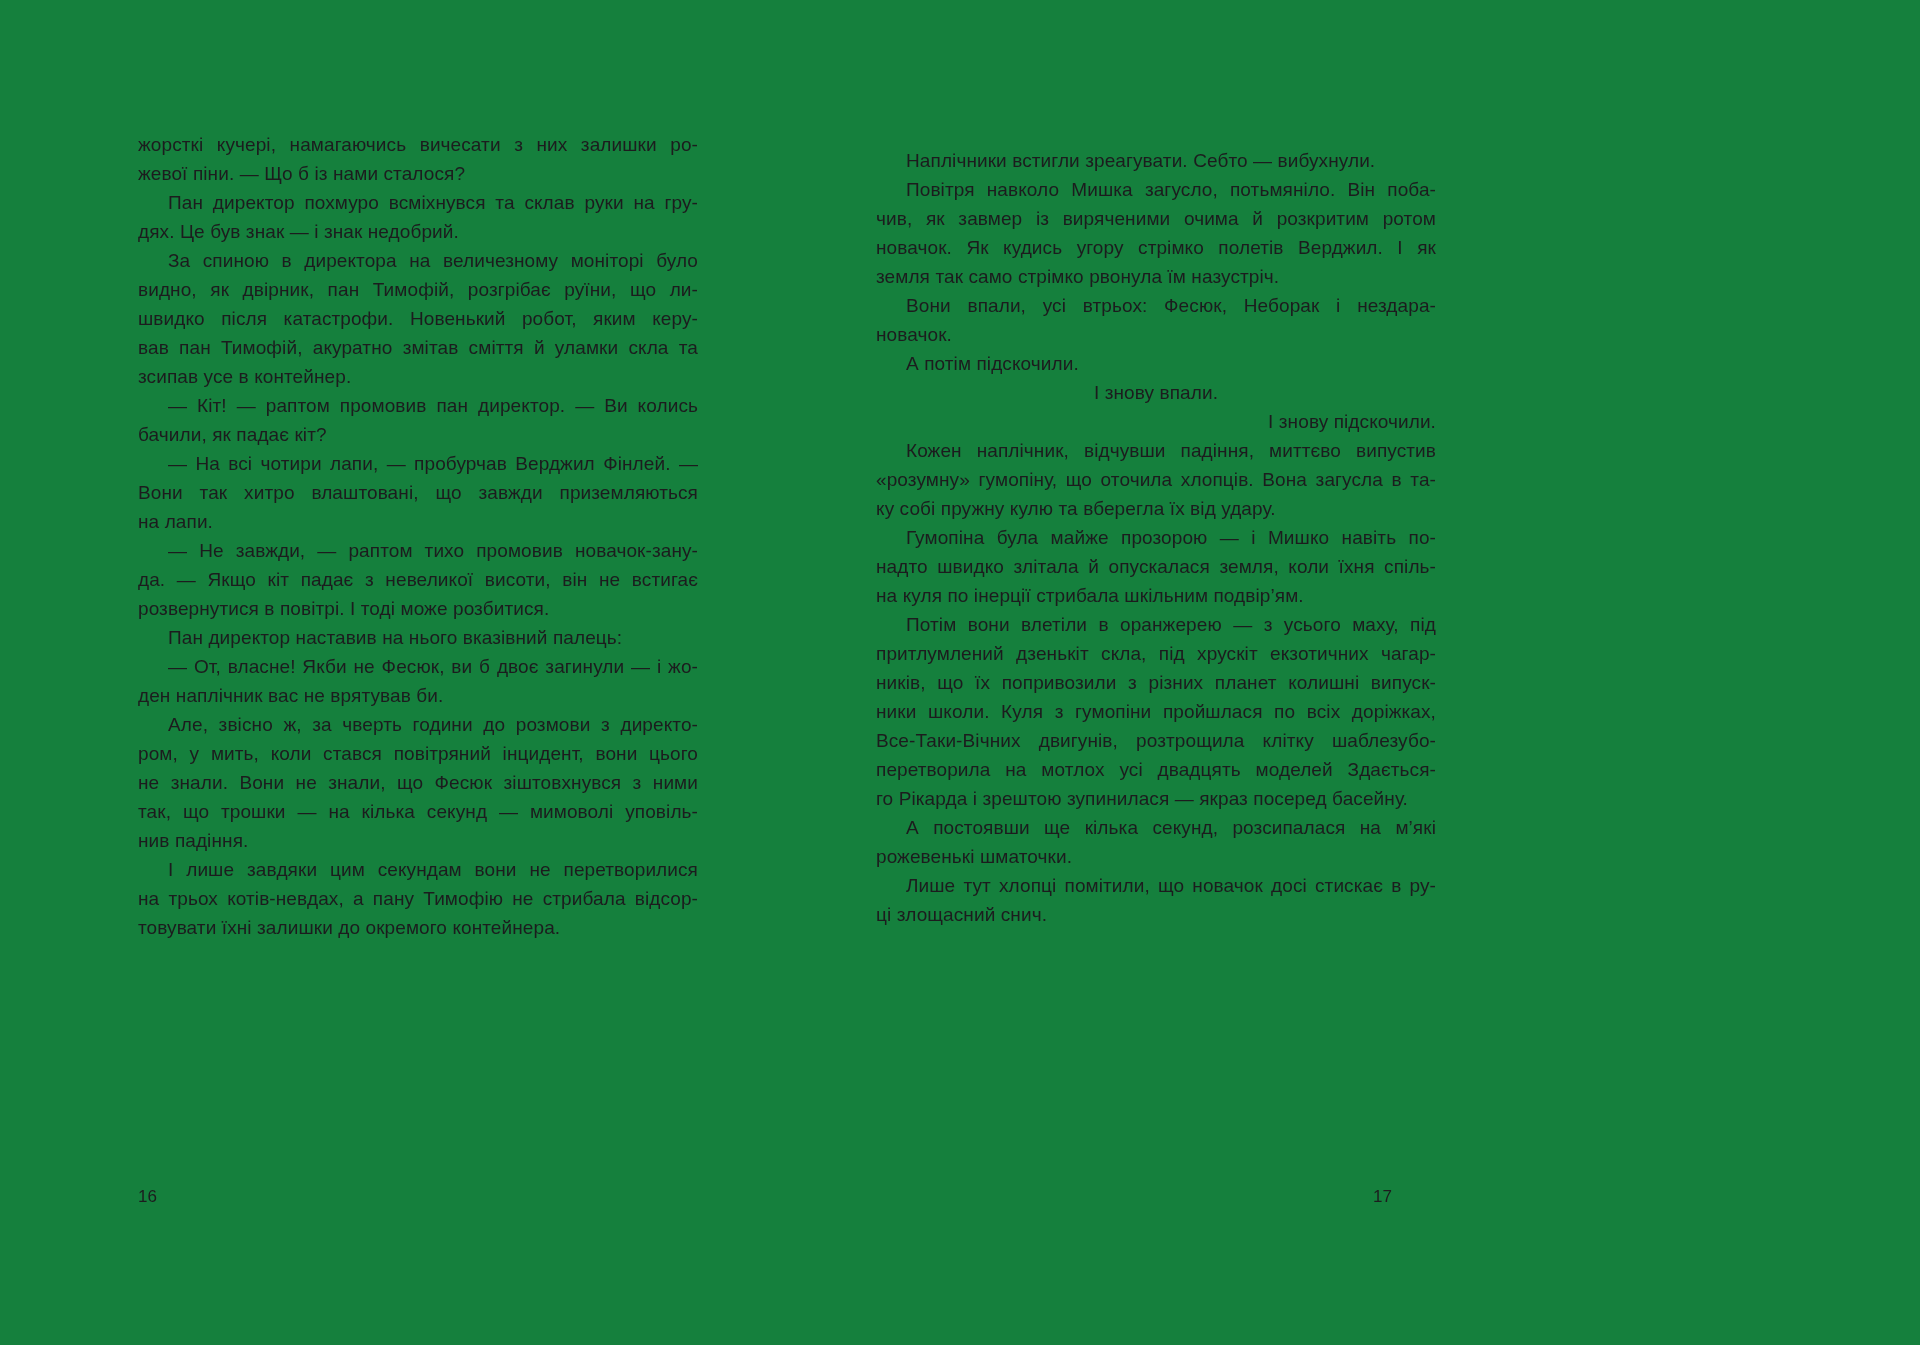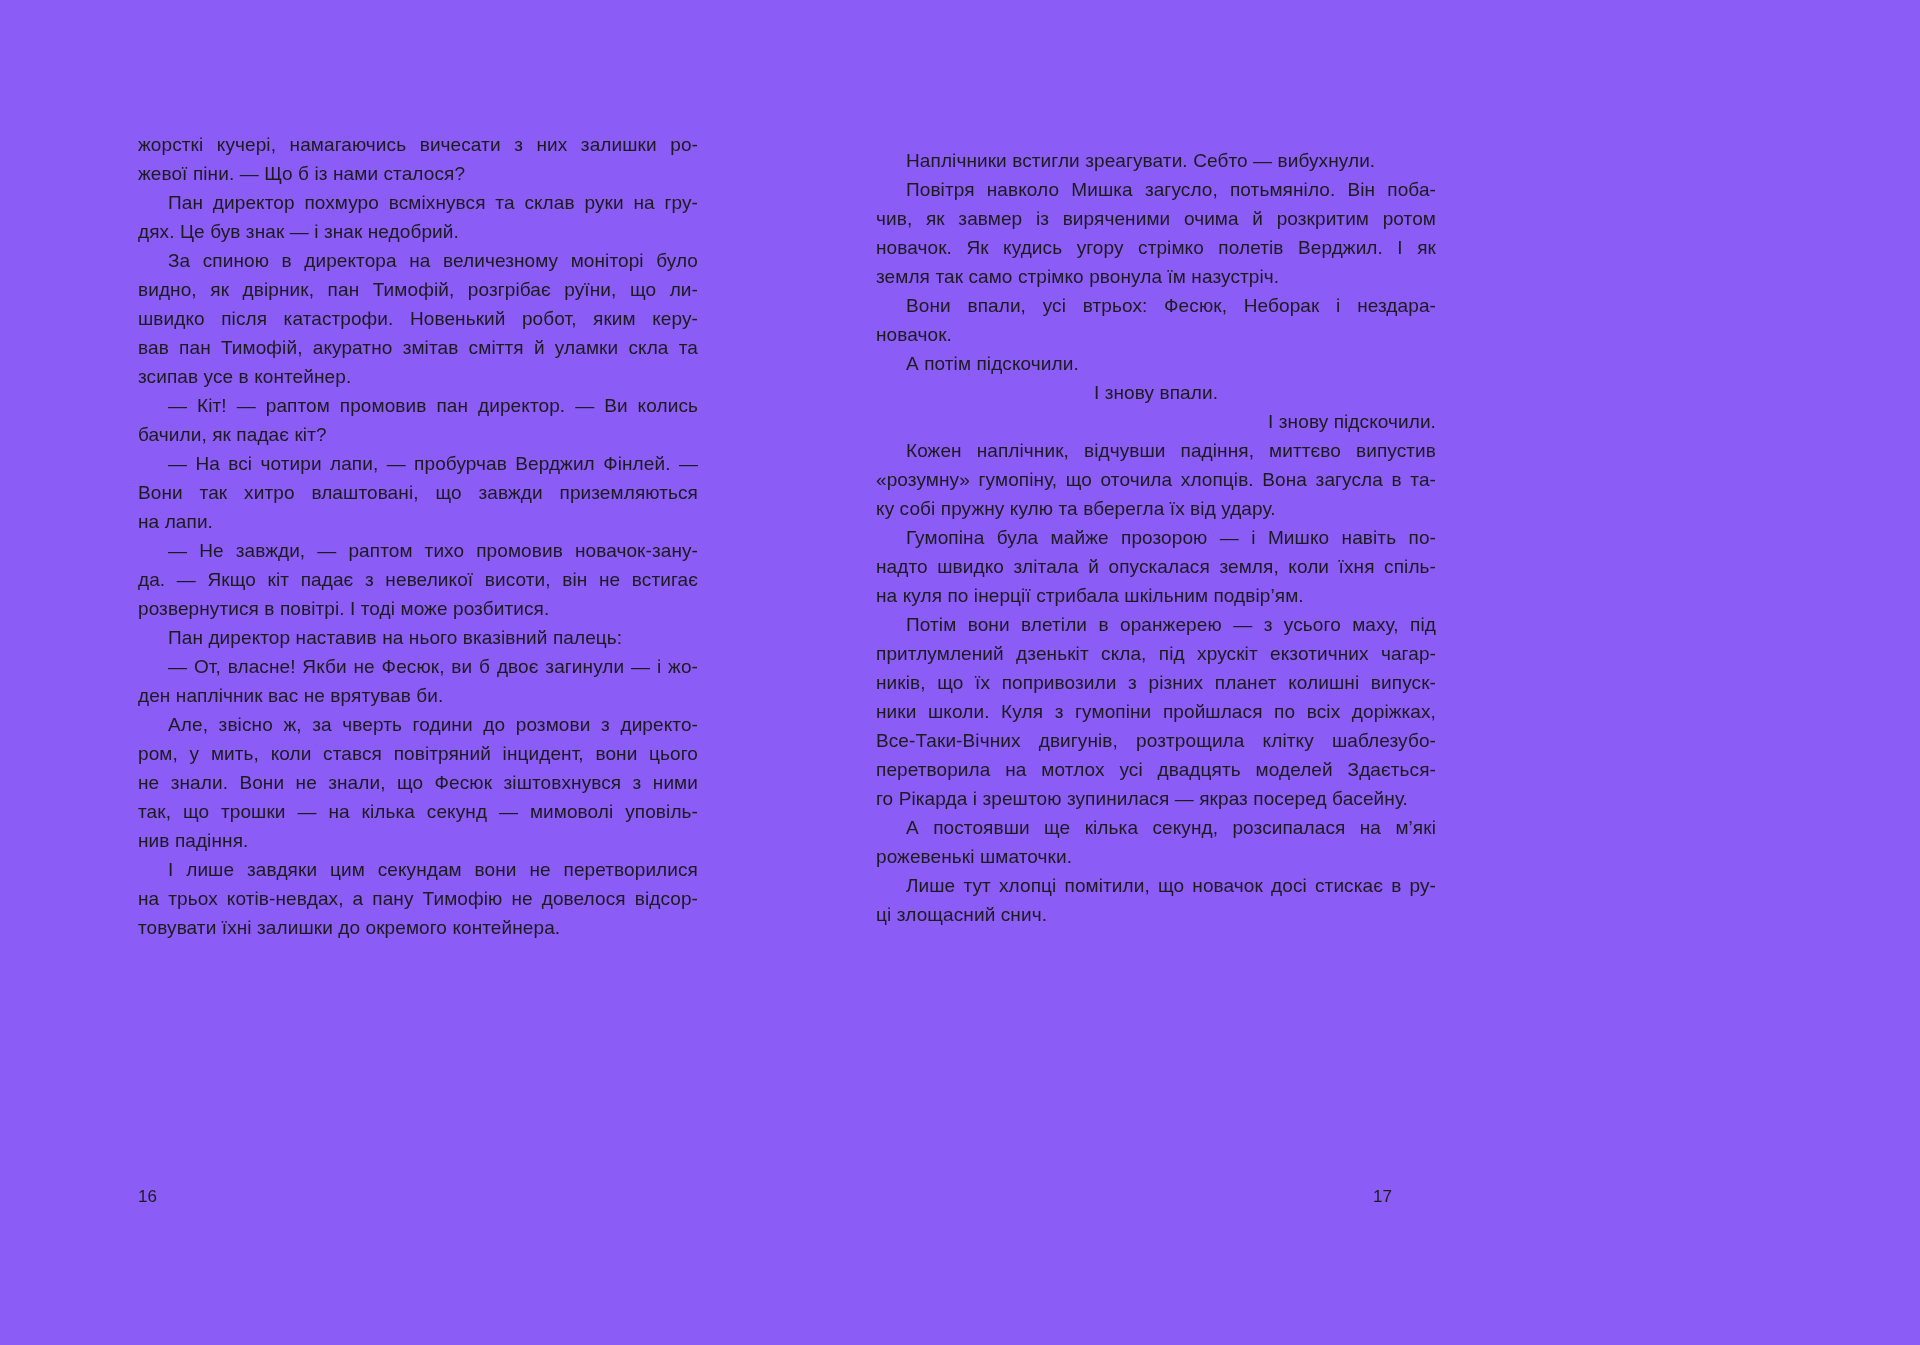--- a/index.html
+++ b/index.html
@@ -11,21 +11,21 @@
     width: 1920px;
     height: 1345px;
     position: relative;
     font-family: "Liberation Sans", "DejaVu Sans", sans-serif;
     color: #1c1c1e;
     overflow: hidden;
   }
   .spread {
     position: absolute;
     inset: 0;
-    background: #8b5cf6;
+    background: #15803d;
   }
   .text-col {
     position: absolute;
     top: 130px;
     width: 560px;
     font-size: 19px;
     line-height: 29px;
     font-weight: 400;
     letter-spacing: 0.1px;
   }
@@ -89,21 +89,21 @@
         <div class="line">розвернутися в повітрі. І тоді може розбитися.</div>
         <div class="line indent">Пан директор наставив на нього вказівний палець:</div>
         <div class="line just indent">— От, власне! Якби не Фесюк, ви б двоє загинули — і жо-</div>
         <div class="line">ден наплічник вас не врятував би.</div>
         <div class="line just indent">Але, звісно ж, за чверть години до розмови з директо-</div>
         <div class="line just">ром, у мить, коли стався повітряний інцидент, вони цього</div>
         <div class="line just">не знали. Вони не знали, що Фесюк зіштовхнувся з ними</div>
         <div class="line just">так, що трошки — на кілька секунд — мимоволі уповіль-</div>
         <div class="line">нив падіння.</div>
         <div class="line just indent">І лише завдяки цим секундам вони не перетворилися</div>
-        <div class="line just">на трьох котів-невдах, а пану Тимофію не довелося відсор-</div>
+        <div class="line just">на трьох котів-невдах, а пану Тимофію не стрибала відсор-</div>
         <div class="line">товувати їхні залишки до окремого контейнера.</div>
       </div>
     <div class="page-number pn-left">16</div>
   </section>
 
   <section>
     <div class="text-col" id="col-right">
         <div class="line indent">Наплічники встигли зреагувати. Себто — вибухнули.</div>
         <div class="line just indent">Повітря навколо Мишка загусло, потьмяніло. Він поба-</div>
         <div class="line just">чив, як завмер із виряченими очима й розкритим ротом</div>

